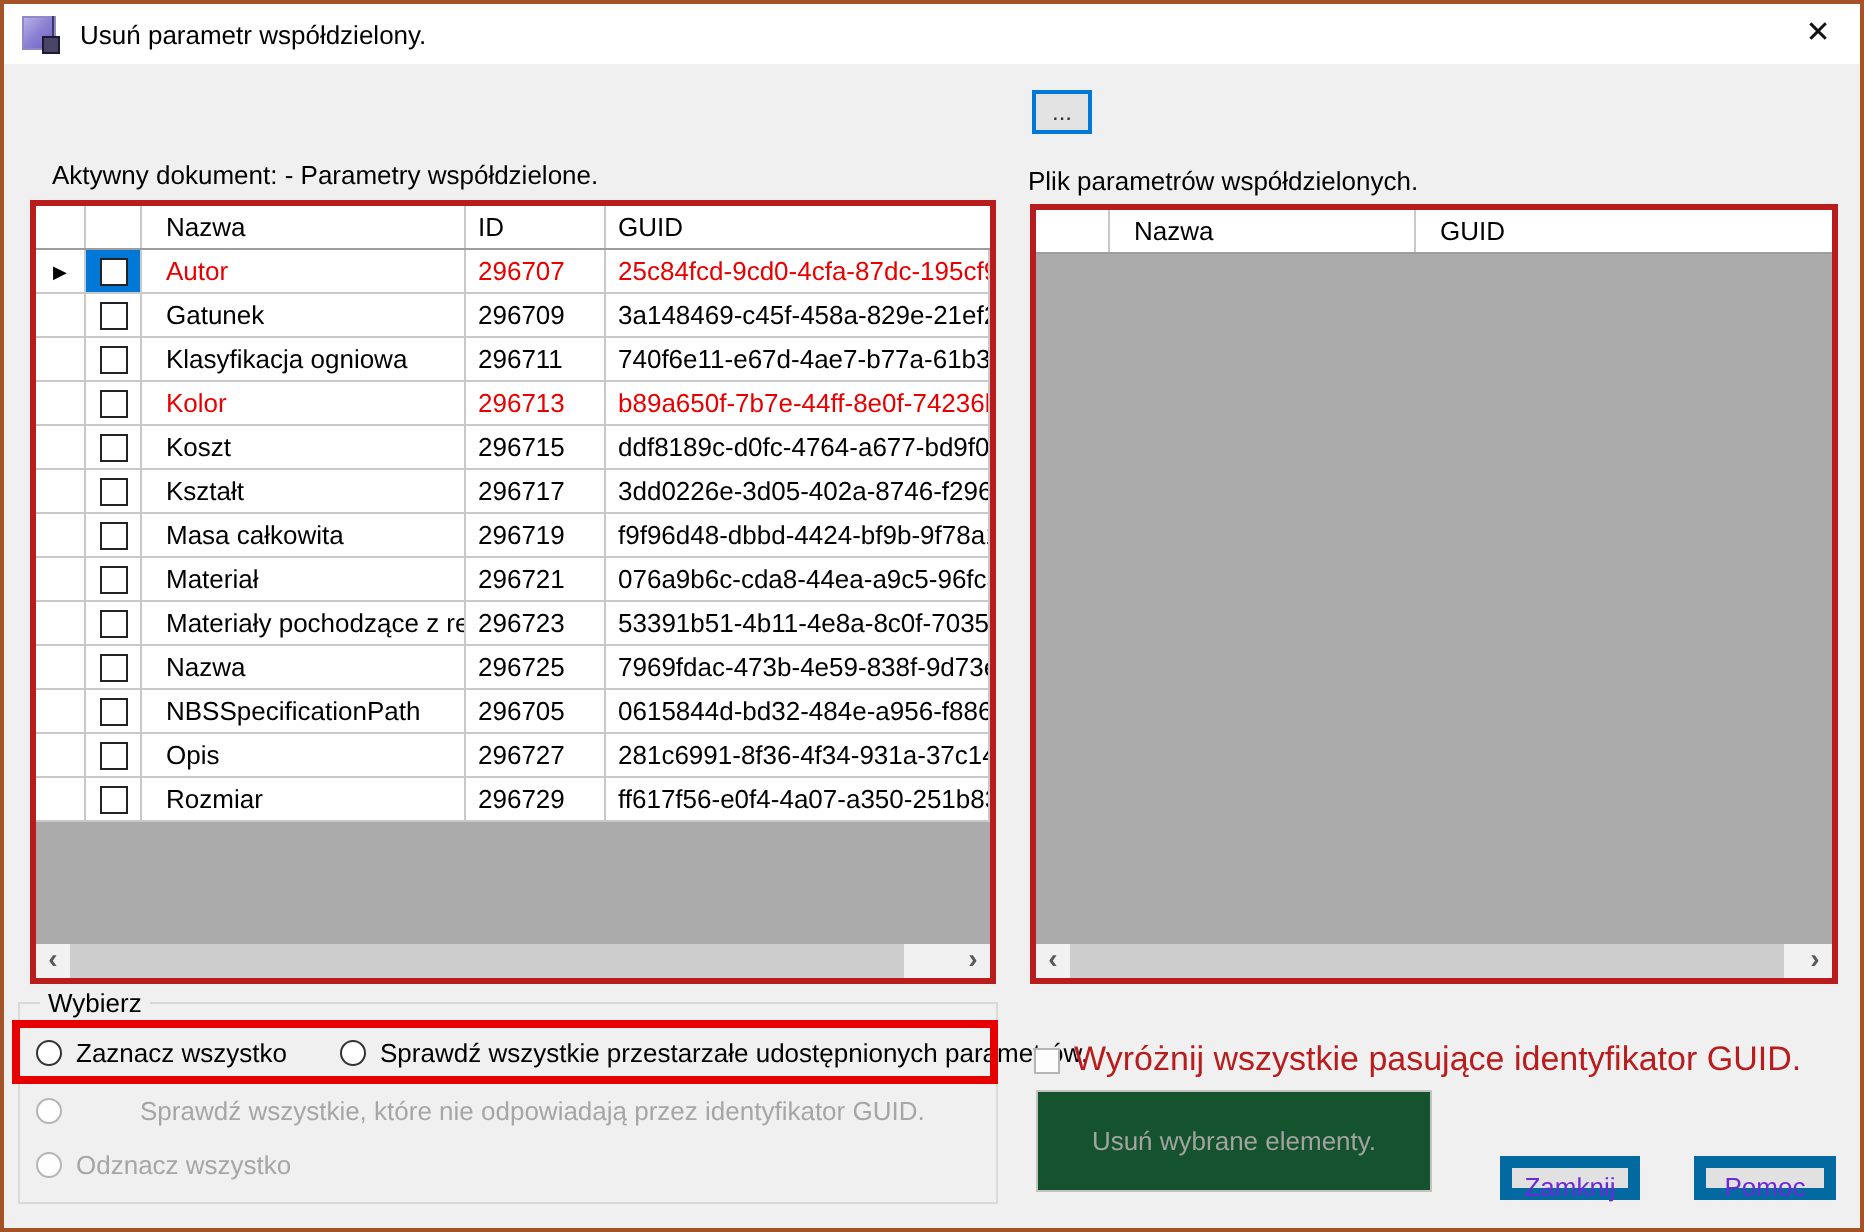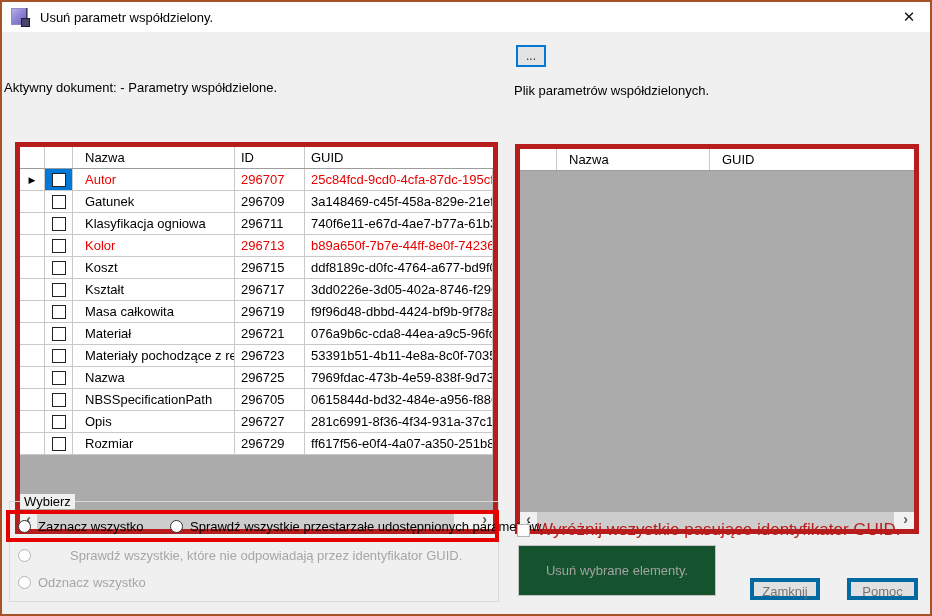--- a/index.html
+++ b/index.html
@@ -14,30 +14,30 @@
               background:linear-gradient(135deg,#b9b2e4 0%,#8d83d4 45%,#6a5fc2 100%);
               border:1px solid #8f88c9; }
   .app-icon::after { content:""; position:absolute; right:-3px; bottom:-3px; width:7px; height:7px;
               background:#4a4466; border:1px solid #1d1a33; }
   .app-icon::before { content:""; position:absolute; right:0px; top:-1px; width:1px; height:16px; background:#3c3760; }
   .win-title { position:absolute; left:38px; top:8px; font-size:13px; }
   .close-btn { position:absolute; right:9px; top:4px; width:24px; height:22px; text-align:center;
                line-height:22px; font-size:15px; color:#111; cursor:pointer; }
 
   .section-label { position:absolute; font-size:13px; color:#000; }
-  #label-left  { left:2px;  top:78px; }
+  #label-left  { left:24px;  top:78px; }
   #label-right { left:512px; top:81px; }
 
   
   .browse-btn { position:absolute; left:514px; top:43px; width:30px; height:22px;
                 background:#e3e3e3; border:2px solid #0078d7; font-size:12px; color:#333;
                 text-align:center; line-height:17px; cursor:pointer; }
 
   
-  .grid { position:absolute; background:#ababab; border:5px solid #b91c1c;margin-top:42px; }
+  .grid { position:absolute; background:#ababab; border:3px solid #b91c1c; }
   #grid-left  { left:13px;  top:98px;  width:483px; height:392px; }
   #grid-right { left:513px; top:100px; width:404px; height:390px; }
 
   .ghead { display:flex; height:22px; background:#ffffff; border-bottom:1px solid #9d9d9d; }
   .ghead .hc { border-right:1px solid #c9c9c9; font-size:13px; color:#000;
                display:flex; align-items:center; overflow:hidden; white-space:nowrap; }
   .hc.pad { padding-left:12px; }
 
   .trow { display:flex; height:22px; background:#fff; }
   .trow .c { border-right:1px solid #c9c9c9; border-bottom:1px solid #c9c9c9;
@@ -87,22 +87,22 @@
   
   .annotation { position:absolute; left:4px; top:508px; width:493px; height:32px;
                 border:4px solid #e60000; pointer-events:none; z-index:9; }
 
   
   .checkline { position:absolute; left:515px; top:518px; display:flex; align-items:center;
                color:#b91c1c; font-size:17px; cursor:default; }
   .checkline .cbx2 { width:13px; height:13px; background:#fdfdfd; border:1px solid #b5b5b5;
                margin-right:7px; flex:0 0 auto; }
 
-  .btn { position:absolute; background:#e1e1e1; border:4px solid #0369a1; font-size:13px;
-         color:#737373; text-align:center; cursor:pointer;
+  .btn { position:absolute; background:#e1e1e1; border:6px solid #0369a1; font-size:13px;
+         color:#6d28d9; text-align:center; cursor:pointer;
          font-family:"Liberation Sans", sans-serif; }
   #btn-delete { left:516px; top:543px; width:198px; height:51px; background:#14532d;
                 border:1px solid #c3c3c3; color:#a3a3a3; cursor:default; }
   #btn-close { left:748px; top:576px; width:70px; height:22px; line-height:20px; }
   #btn-help  { left:845px; top:576px; width:71px; height:22px; line-height:20px; }
 </style>
 </head>
 <body>
 
 <div class="window">

